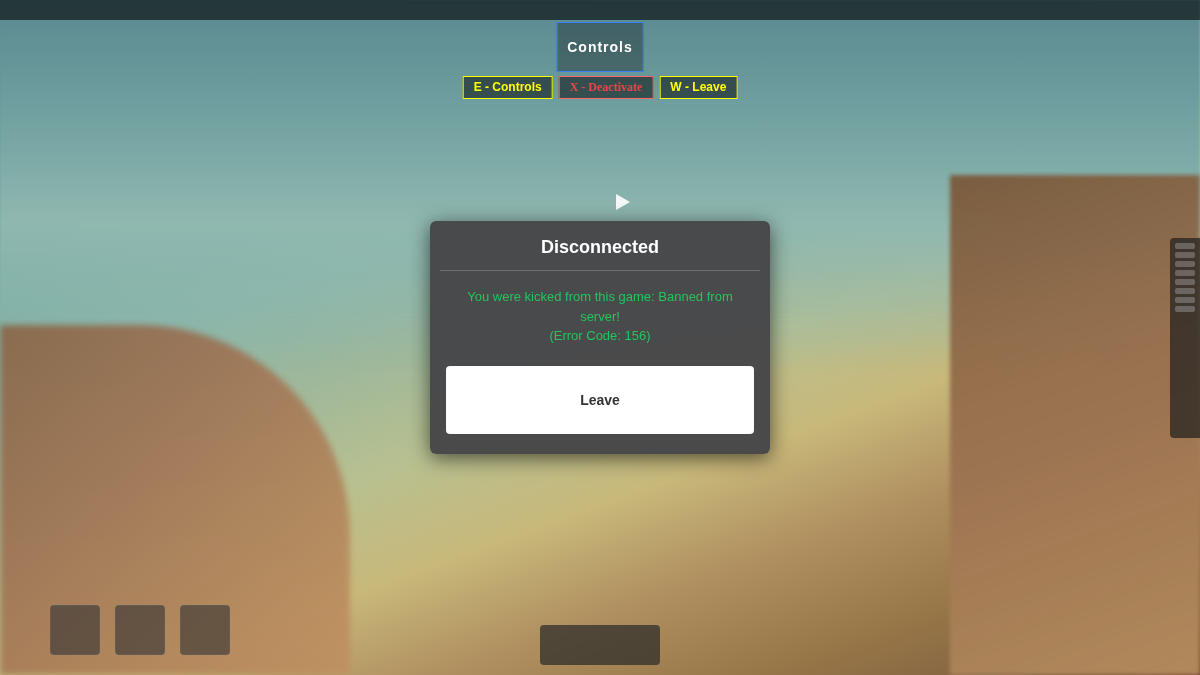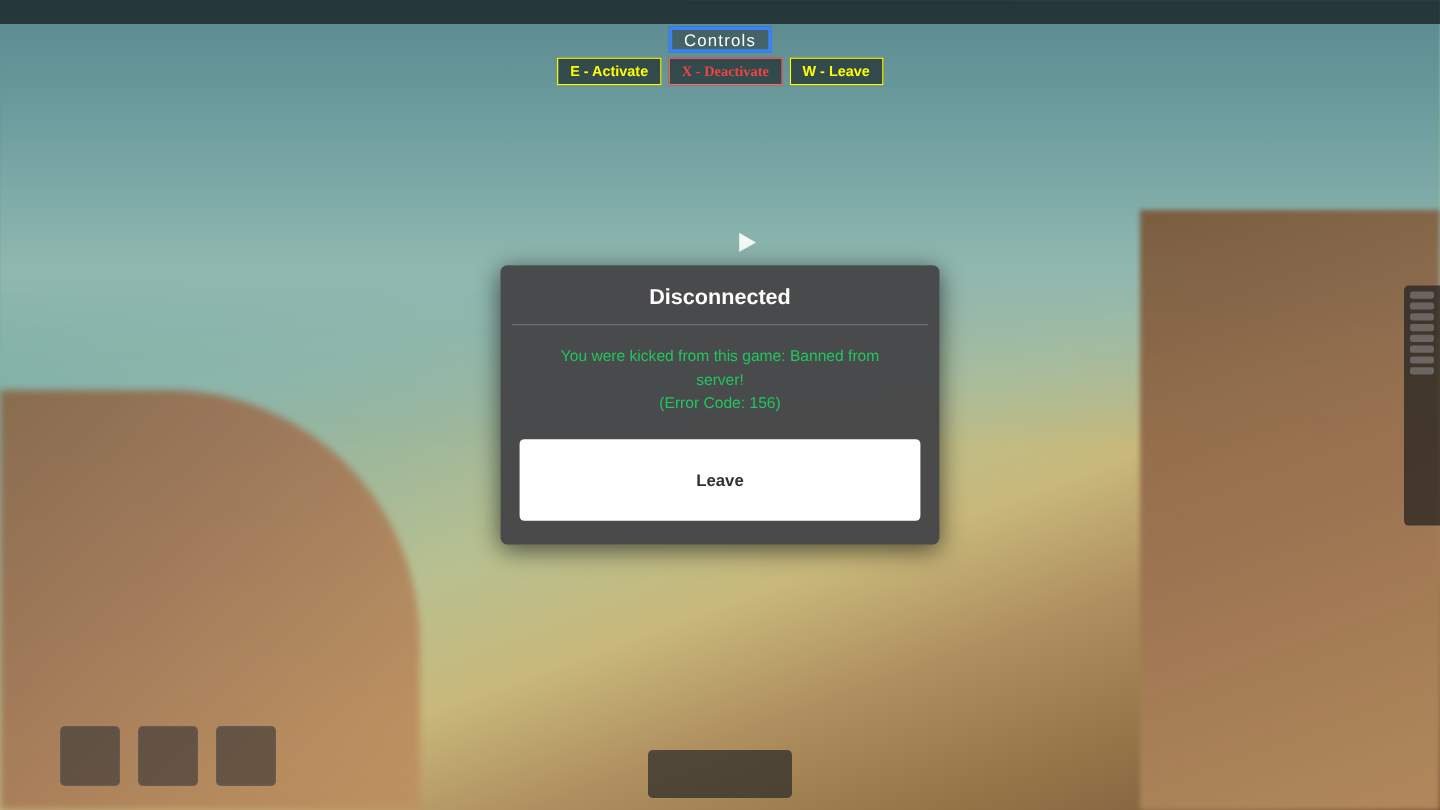--- a/index.html
+++ b/index.html
@@ -85,23 +85,23 @@
       transform: translateX(-50%);
       display: flex;
       flex-direction: column;
       align-items: center;
       gap: 4px;
     }
 
     #controls-title {
       color: #ffffff;
       font-size: 14px;
-      font-weight: normal;
-      border: 3px solid #3b82f6;
-      padding: 0 10px;
+      font-weight: bold;
+      border: 1px solid #3b82f6;
+      padding: 16px 10px;
       background: rgba(0,0,0,0.3);
       letter-spacing: 1px;
     }
 
     .controls-row {
       display: flex;
       gap: 6px;
     }
 
     .control-key {
@@ -133,21 +133,21 @@
       position: absolute;
       inset: 0;
       display: flex;
       align-items: center;
       justify-content: center;
     }
 
     #disconnected-modal {
       background: rgba(70, 70, 72, 0.97);
       border-radius: 6px;
-      width: 366px;
+      width: 340px;
       padding: 0 0 20px 0;
       box-shadow: 0 4px 20px rgba(0,0,0,0.6);
     }
 
     #modal-title-bar {
       padding: 16px 20px 12px;
       text-align: center;
     }
 
     #modal-title {
@@ -243,21 +243,21 @@
 <div id="game-bg"></div>
 <div id="sky-overlay"></div>
 <div id="terrain-left"></div>
 <div id="terrain-right"></div>
 
 <div id="top-bar"></div>
 
 <div id="controls-panel">
   <div id="controls-title">Controls</div>
   <div class="controls-row">
-    <span class="control-key yellow">E - Activate</span>
+    <span class="control-key yellow">E - Controls</span>
     <span class="control-key red">X - Deactivate</span>
     <span class="control-key yellow">W - Leave</span>
   </div>
 </div>
 
 <div id="cursor"></div>
 
 <div id="right-panel">
   <div class="panel-bar"></div>
   <div class="panel-bar"></div>

